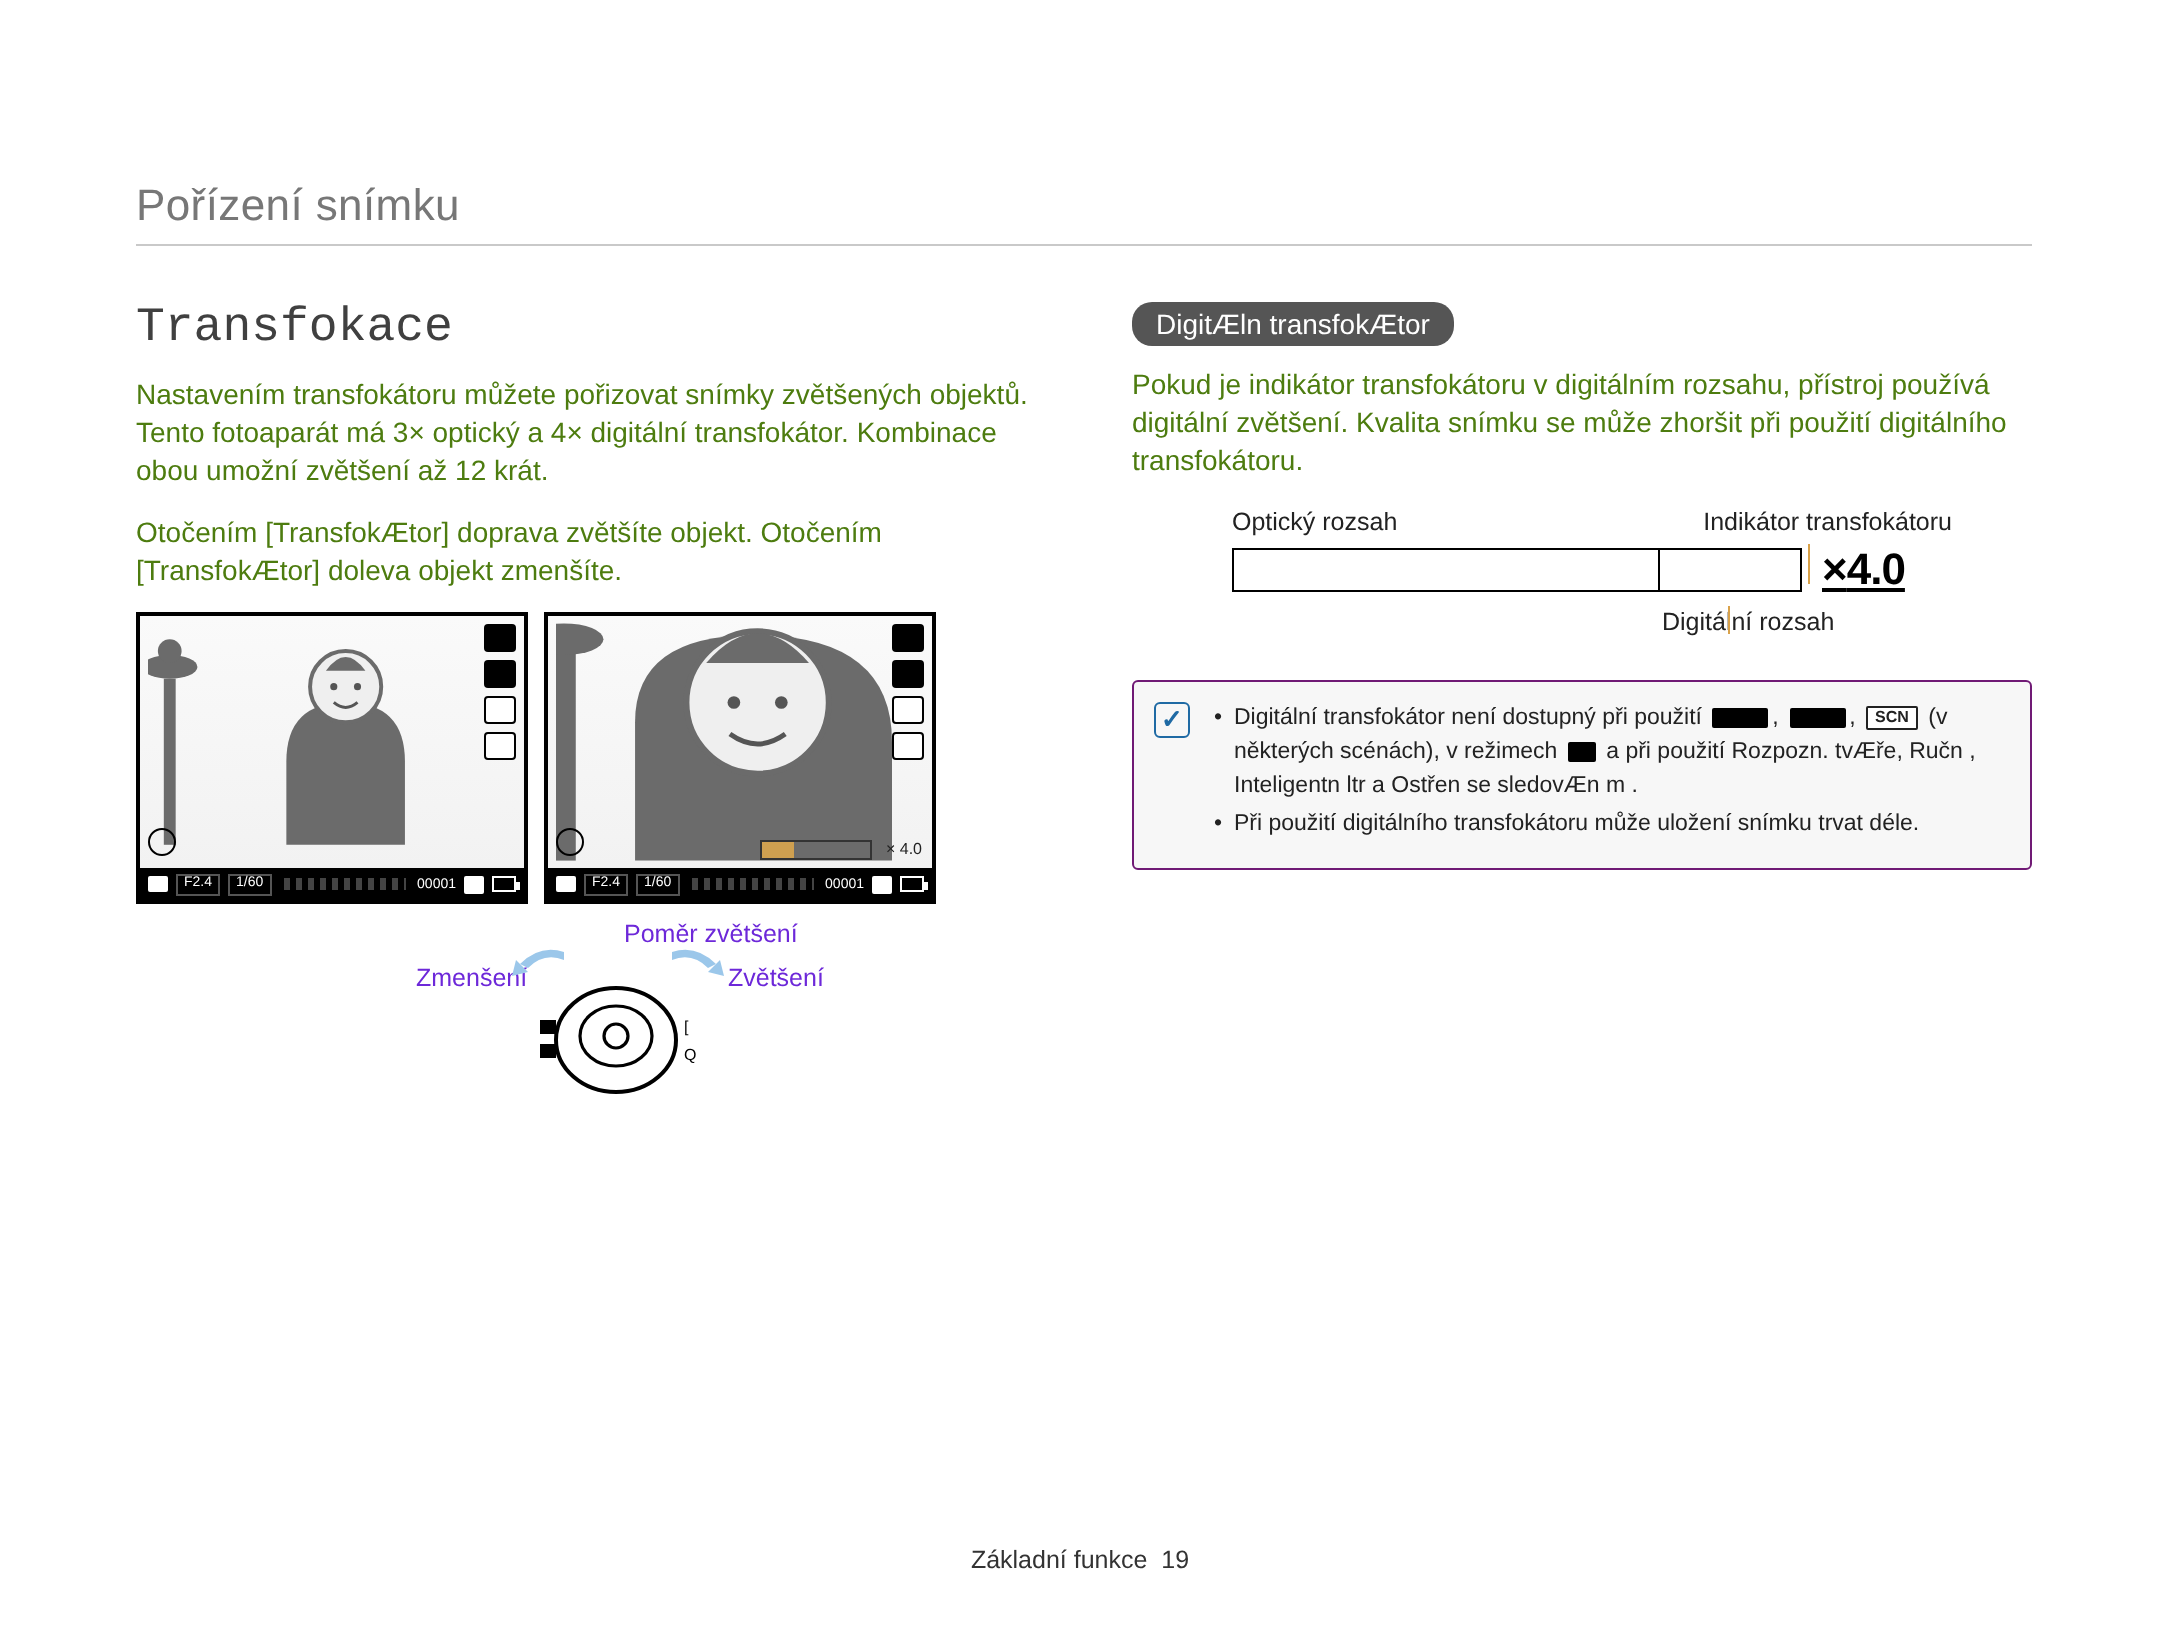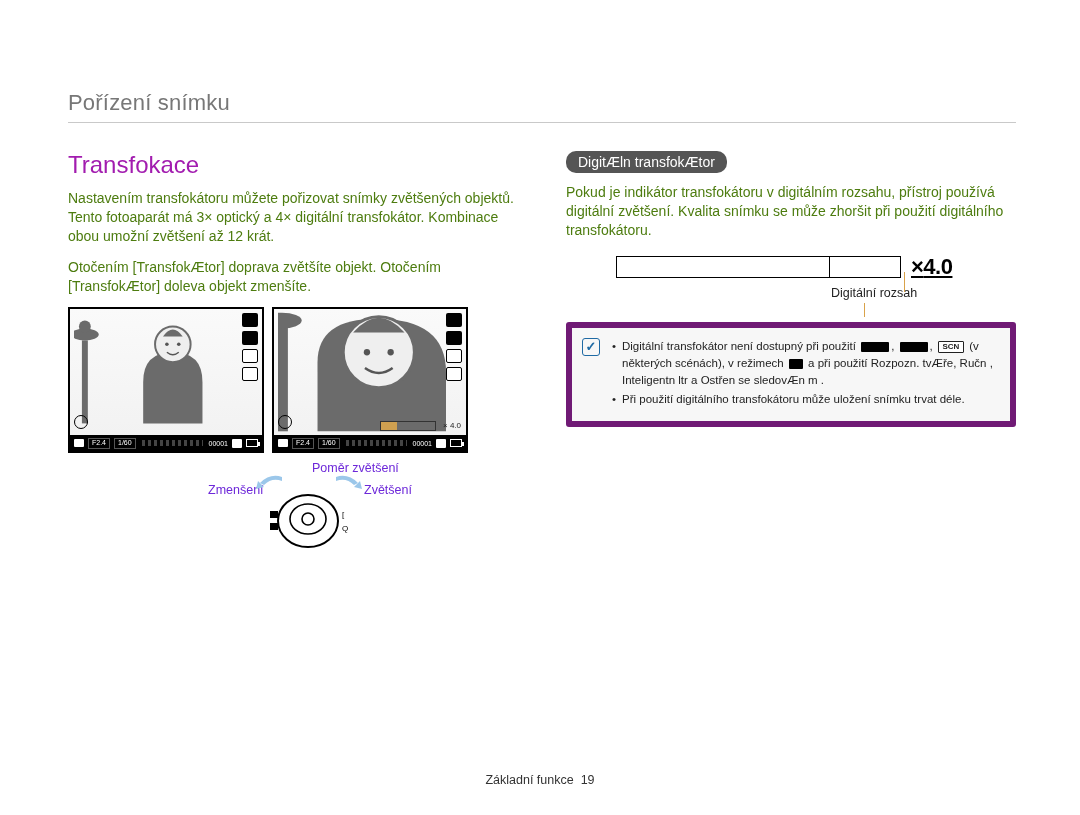--- a/index.html
+++ b/index.html
@@ -22,23 +22,24 @@
   }
   .columns {
     display: flex;
     gap: 48px;
   }
   .col {
     flex: 1;
   }
   .heading {
     font-size: 24px;
-    color: #a21caf;
+    color: #404040;
     font-weight: 400;
     margin-bottom: 10px;
+    font-family: Liberation Mono, monospace;
   }
   .para {
     font-size: 14px;
     line-height: 1.35;
     color: #4d7c0f;
     margin-bottom: 12px;
   }
   .pill {
     display: inline-block;
     background: #555;
@@ -99,21 +100,21 @@
   .zoom-ind-line2 {
     position: absolute;
     top: 49px;
     left: 248px;
     width: 1px;
     height: 14px;
     background: #d9a24a;
   }
   
   .note-box {
-    border: 6px solid #701a75;
+    border: 1px solid #701a75;
     border-radius: 3px;
     background: #f7f7f7;
     padding: 10px 14px 10px 40px;
     position: relative;
     font-size: 11.5px;
     line-height: 1.5;
     color: #222;
   }
   .note-icon {
     position: absolute;
@@ -387,20 +388,24 @@
         <text x="74" y="56" font-size="8" fill="#000">Q</text>
       </svg>
     </div>
   </div>
 
   <div class="col">
     <span class="pill">DigitÆln  transfokÆtor</span>
     <p class="para">Pokud je indikátor transfokátoru v digitálním rozsahu, přístroj používá digitální zvětšení. Kvalita snímku se může zhoršit při použití digitálního transfokátoru.</p>
 
     <div class="zoom-diagram">
+      <div class="zoom-labels-top">
+        <span>Optický rozsah</span>
+        <span>Indikátor transfokátoru</span>
+      </div>
       <div class="zoom-ind-line"></div>
       <div class="zoom-bar-wrap">
         <div class="zoom-bar">
           <div class="zoom-opt"></div>
           <div class="zoom-dig"></div>
         </div>
         <span class="zoom-x40">×<span>4.0</span></span>
       </div>
       <div class="zoom-ind-line2"></div>
       <div class="zoom-labels-bottom">Digitální rozsah</div>

